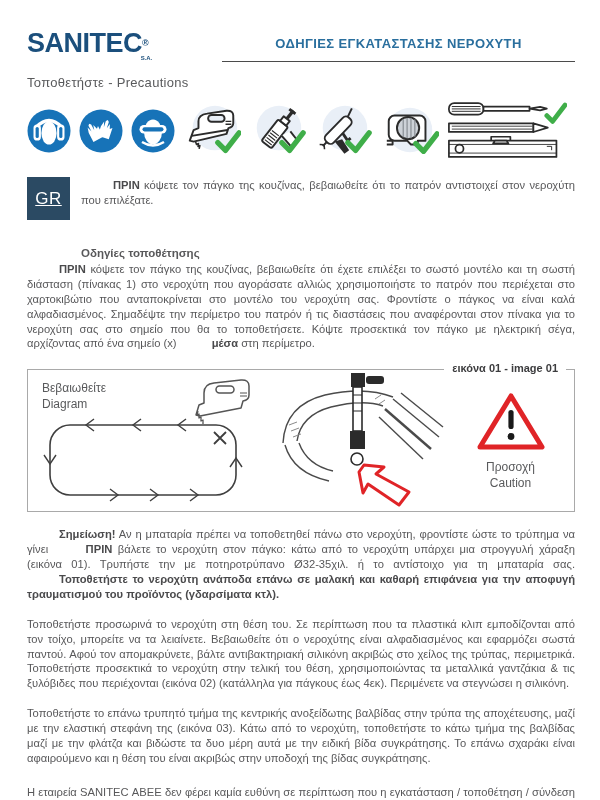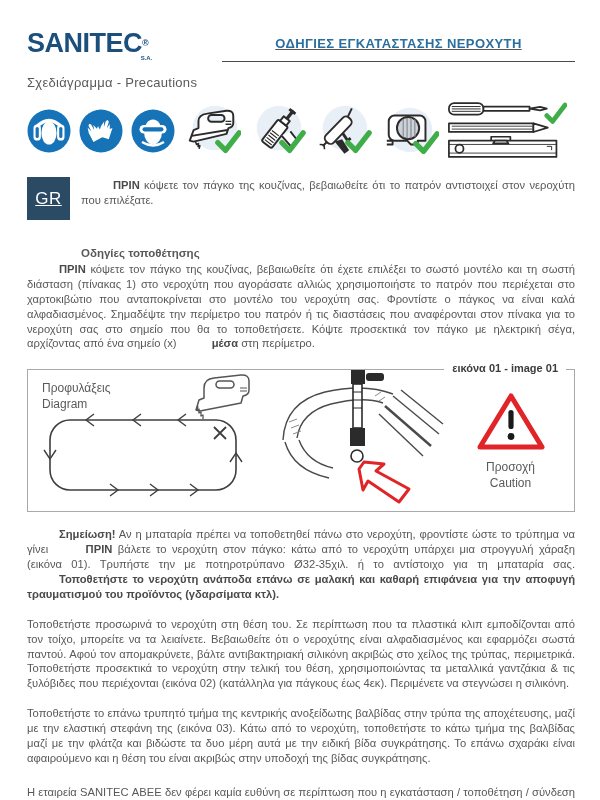--- a/index.html
+++ b/index.html
@@ -8,41 +8,41 @@
     position:relative; width:600px; height:800px; margin:0 auto;
     background:#ffffff; font-family:"Liberation Sans", sans-serif;
     color:#58585a; overflow:hidden; padding:24px 25px 0 27px;
   }
   
   .header { display:flex; align-items:flex-start; }
   .logo-wrap { width:195px; position:relative; padding-top:4px; }
   .logo-text { font-size:27px; font-weight:bold; color:#1b4f7c; letter-spacing:-0.5px; }
   .logo-reg { font-size:9px; font-weight:bold; color:#1b4f7c; vertical-align:super; }
   .logo-sa  { font-size:6px; font-weight:bold; color:#1b4f7c; position:relative; top:8px; left:-8px; }
-  .title-wrap { flex:1; padding-top:12px; border-bottom:1.5px solid #4b4b4b;text-decoration:underline; }
+  .title-wrap { flex:1; padding-top:12px; border-bottom:1.5px solid #4b4b4b; }
   .doc-title { text-align:center; font-size:13px; font-weight:bold; color:#2a6f9e; letter-spacing:0.4px; padding-bottom:10px; }
   
   .precautions-label { margin-top:13px; font-size:13px; color:#595a5c; letter-spacing:0.3px; }
   .icons-row { margin-top:9px; display:flex; align-items:center; gap:8px; height:64px; }
   .icons-row svg { display:block; }
   
   .gr-section { margin-top:14px; display:flex; align-items:flex-start; }
   .gr-box { width:43px; height:43px; background:#2b4a63; color:#fff; font-size:17px;
             display:flex; align-items:center; justify-content:center; letter-spacing:0.5px; flex:none;text-decoration:underline; }
   .gr-note { margin-left:11px; font-size:11.2px; line-height:1.35; text-align:justify; padding-top:1px; }
   .section-heading { margin-top:27px; margin-left:54px; font-size:11.5px;font-weight:bold; }
   
   .para { font-size:11.2px; line-height:1.33; text-align:justify; }
   .para b { color:#4a4a4c;padding-left:32px; }
   .p1 { margin-top:3px; }
   
   .figure-box { position:relative; margin-top:18px; height:143px; border:1.5px solid #a9a9a9; }
   .figure-label { position:absolute; top:-8px; right:8px; background:#fff; padding:0 8px;
                   font-size:11px; font-weight:bold; color:#3c3c3e; }
-  .figure-inner { display:flex; height:100%; }
+  .figure-inner { display:flex; height:100%; align-items:center; }
   .diagram-caption { position:absolute; top:11px; left:14px; font-size:12px; color:#595a5c; line-height:1.3; }
   .fig-left { width:235px; height:132px; flex:none; }
   .fig-mid { width:180px; height:136px; flex:none; margin-left:4px; }
   .fig-right { flex:1; display:flex; flex-direction:column; align-items:center; justify-content:center; }
   .caution-text { margin-top:6px; font-size:12px; color:#595a5c; text-align:center; line-height:1.3; }
   
   .p2 { margin-top:15px; }
   .p3 { margin-top:15px; }
   .p4 { margin-top:15px; }
   .footer-para { margin-top:19px; }
@@ -54,21 +54,21 @@
 
   <div class="header">
     <div class="logo-wrap">
       <span class="logo-text">SANITEC</span><span class="logo-reg">®</span><span class="logo-sa">S.A.</span>
     </div>
     <div class="title-wrap">
       <div class="doc-title">ΟΔΗΓΙΕΣ ΕΓΚΑΤΑΣΤΑΣΗΣ ΝΕΡΟΧΥΤΗ</div>
     </div>
   </div>
 
-  <div class="precautions-label">Σχεδιάγραμμα - Precautions</div>
+  <div class="precautions-label">Τοποθετήστε - Precautions</div>
 
   <div class="icons-row">
 
     <span>
       <svg width="44" height="44" viewBox="0 0 44 44">
         <circle cx="22" cy="22" r="21.5" fill="#1773b8"></circle>
         <path d="M9.5,18 Q22,5 34.5,18" stroke="#fff" stroke-width="3.4" fill="none"></path>
         <ellipse cx="22" cy="24" rx="7.6" ry="11.6" fill="#fff"></ellipse>
         <rect x="6.5" y="15.5" width="7.4" height="16" rx="3.6" fill="#fff"></rect>
         <rect x="30.1" y="15.5" width="7.4" height="16" rx="3.6" fill="#fff"></rect>
@@ -185,21 +185,21 @@
     <div class="gr-note para"><b>ΠΡΙΝ</b><span> κόψετε τον πάγκο της κουζίνας, βεβαιωθείτε ότι το πατρόν αντιστοιχεί στον νεροχύτη που επιλέξατε.</span></div>
   </div>
 
   <div class="section-heading">Οδηγίες τοποθέτησης</div>
 
   <div class="para p1"><b>ΠΡΙΝ</b><span> κόψετε τον πάγκο της κουζίνας, βεβαιωθείτε ότι έχετε επιλέξει το σωστό μοντέλο και τη σωστή διάσταση (πίνακας 1) στο νεροχύτη που αγοράσατε αλλιώς χρησιμοποιήστε το πατρόν που περιέχεται στο χαρτοκιβώτιο που ανταποκρίνεται στο μοντέλο του νεροχύτη σας. Φροντίστε ο πάγκος να είναι καλά αλφαδιασμένος. Σημαδέψτε την περίμετρο του πατρόν ή τις διαστάσεις που αναφέρονται στον πίνακα για το νεροχύτη σας στο σημείο που θα το τοποθετήσετε. Κόψτε προσεκτικά τον πάγκο με ηλεκτρική σέγα, αρχίζοντας από ένα σημείο (x) </span><b>μέσα</b><span> στη περίμετρο.</span></div>
 
   <div class="figure-box">
     <div class="figure-label">εικόνα 01 - image 01</div>
     <div class="diagram-caption">
-      <div>Προφυλάξεις</div>
+      <div>Βεβαιωθείτε</div>
       <div>Diagram</div>
     </div>
     <div class="figure-inner">
 
       <span class="fig-left">
         <svg width="235" height="132" viewBox="0 0 235 132">
           <g stroke="#3f3f3f" stroke-width="1.6" fill="none">
             <rect x="22" y="50" width="186" height="70" rx="20"></rect>
             <path d="M66,44 l-8,6 l8,6 M113,44 l-8,6 l8,6 M158,44 l-8,6 l8,6" stroke-width="1.4"></path>
             <path d="M16,80 l6,9 l6,-9" stroke-width="1.4"></path>

